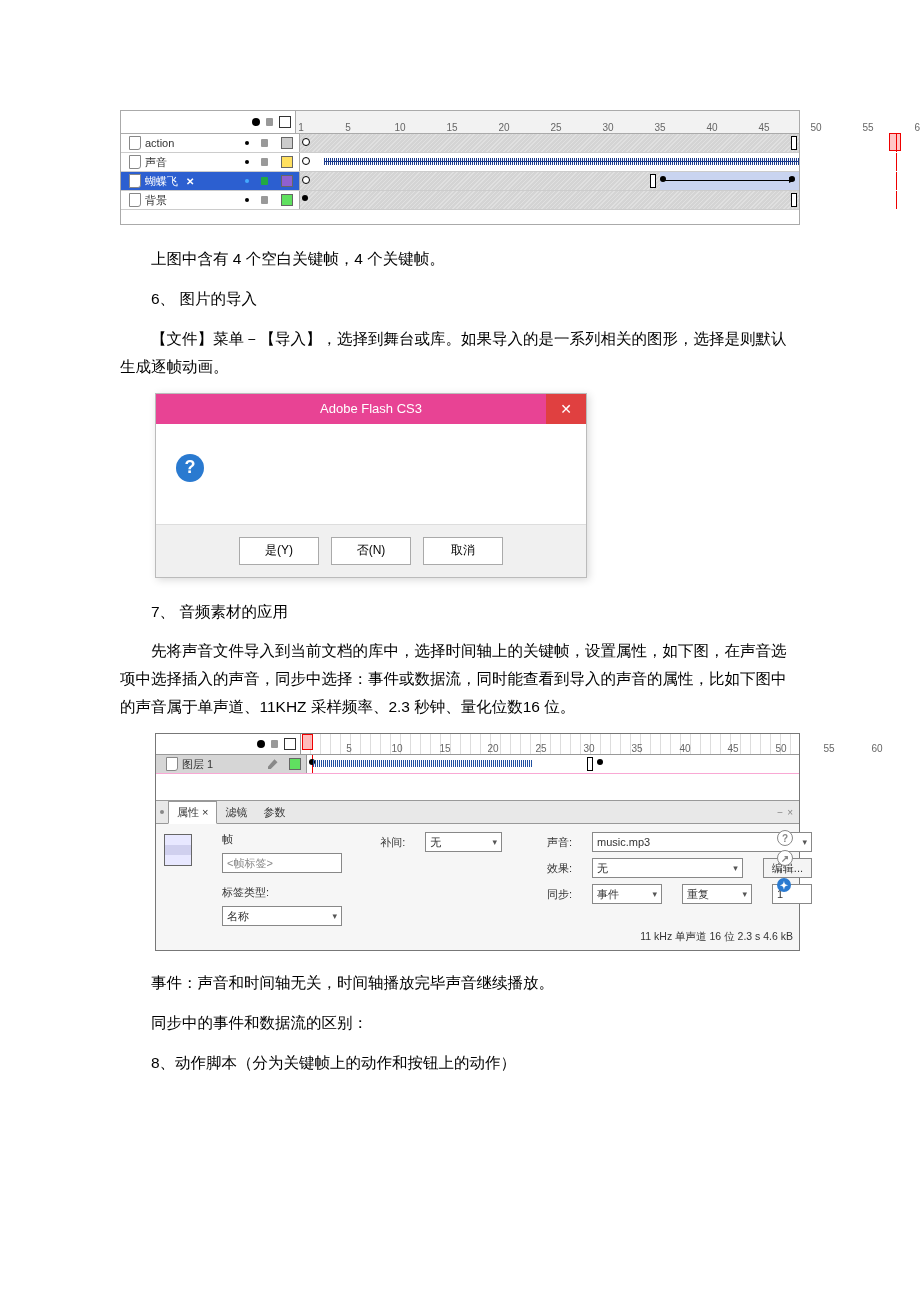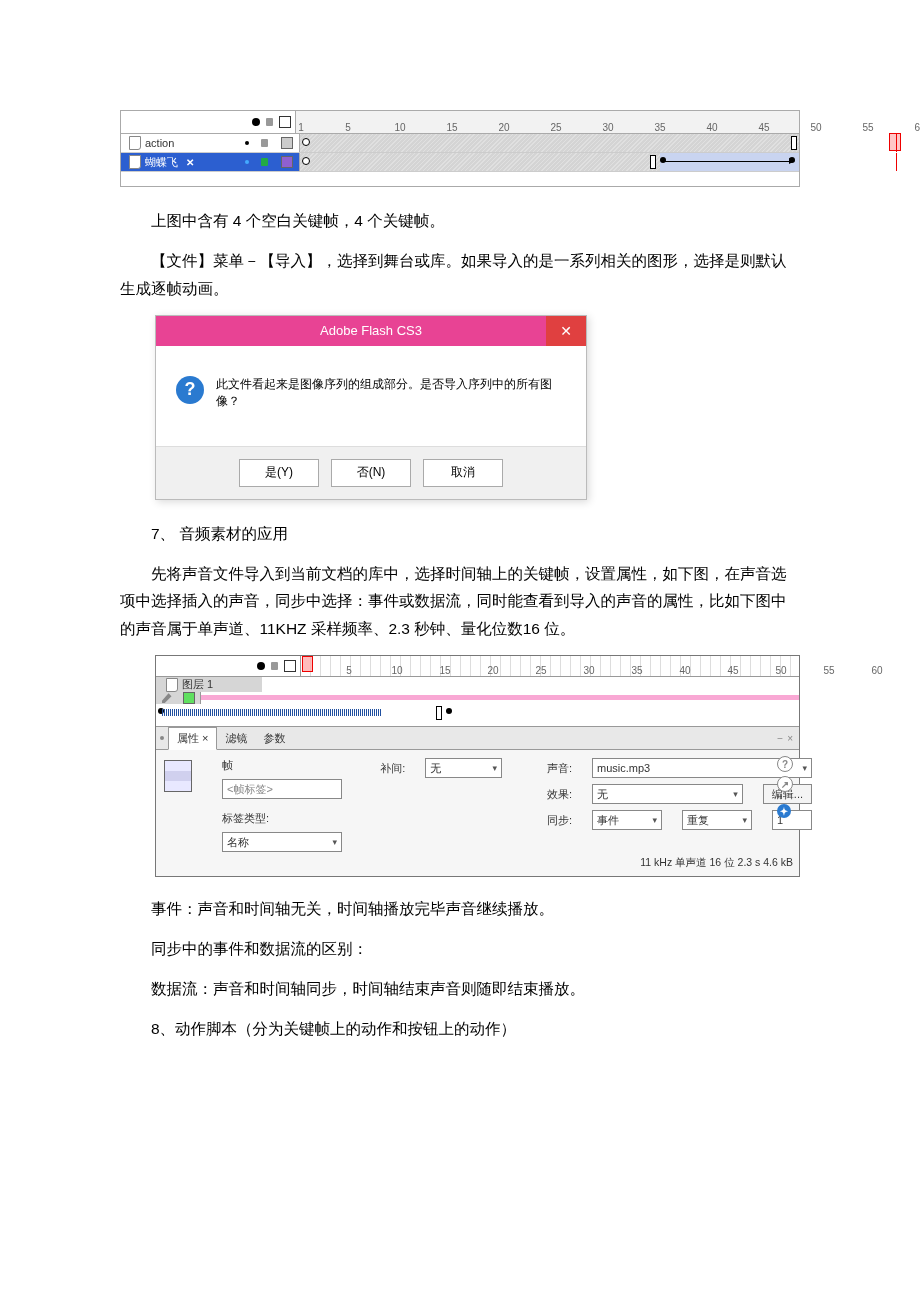--- a/index.html
+++ b/index.html
@@ -83,21 +83,21 @@
     border:1px solid #777;
     font-size:11px;
     color:#333;
     background:#fff;
   }
   .pf-timeline { position:relative; }
   .pf-header { display:flex; height:20px; border-bottom:1px solid #999; background:#f4f4f4;}
   .pf-h-left { width:140px; display:flex; align-items:center; justify-content:flex-end; gap:6px; padding-right:4px; border-right:1px solid #999; background:#fff;}
   .pf-ruler { flex:1; position:relative; background: repeating-linear-gradient(to right, #fff 0, #fff 9px, #ddd 9px, #ddd 10px);}
   .pf-ruler span { position:absolute; bottom:0; font-size:10px; color:#666; transform:translateX(-50%);}
-  .pf-row { display:flex; height:18px; border-bottom:5px solid #f9a8d4;flex-direction:column;}
+  .pf-row { display:flex; height:18px; border-bottom:1px solid #f9a8d4;}
   .pf-label { width:96px; display:flex; align-items:center; gap:4px; padding-left:10px; background:#d6d6d6;}
   .pf-ctrl { width:44px; display:flex; align-items:center; justify-content:space-around; border-right:1px solid #999; background:#d6d6d6;}
   .pencil { width:10px; height:10px; background:#888; clip-path: polygon(0 80%, 70% 0, 100% 30%, 30% 100%, 0 100%);}
   .pf-track { flex:1; position:relative; background:#fff;}
   .pf-wave { position:absolute; left:6px; width:220px; top:5px; height:7px; background: repeating-linear-gradient(to right, #2050a0 0 1px, transparent 1px 2px); }
   .pf-playhead { position:absolute; left:5px; top:0; bottom:0; width:1px; background:#e00;}
   .pf-ph-top { position:absolute; left:1px; top:0; width:9px; height:14px; background:rgba(255,160,160,0.7); border:1px solid #e00;}
   .pf-spacer { height:26px; background:#fff; border-bottom:1px solid #999;}
   .pf-tabs { display:flex; background:#e8e8e8; border-bottom:1px solid #999; font-size:11px; align-items:center; height:22px;}
   .pf-tab { padding:3px 8px; }
@@ -162,20 +162,36 @@
           <span class="color-sw" style="background:#ccc"></span>
         </div>
       <div class="tl-track track-gray">
         <span class="kf-empty" style="left:2px"></span>
         <span class="end-mark" style="right:2px"></span>
         <div class="playhead" style="left:596px"></div>
       </div>
     </div>
 
 
+    <div class="tl-row">
+      <div class="tl-label">
+          <span class="page-icon"></span>
+          <span>声音</span>
+        </div>
+      <div class="layer-controls">
+          <span class="dot"></span>
+          <span class="mini-lock"></span>
+          <span class="color-sw" style="background:#ffe060"></span>
+        </div>
+      <div class="tl-track track-white">
+        <span class="kf-empty" style="left:2px"></span>
+        <div class="wave"></div>
+        <div class="playhead" style="left:596px"></div>
+      </div>
+    </div>
 
     <div class="tl-row sel-row">
       <div class="tl-label">
           <span class="page-icon"></span>
           <span>蝴蝶飞</span>
           <span class="x-icon">✕</span>
         </div>
       <div class="layer-controls">
           <span class="blue-dot"></span>
           <span class="mini-lock" style="background:#2a4"></span>
@@ -185,34 +201,50 @@
         <span class="kf-empty" style="left:2px"></span>
         <span class="end-mark" style="left:350px"></span>
         <div style="position:absolute;left:360px;right:0;top:0;bottom:0;background:#c9d4f0;"></div>
         <span class="kf-full" style="left:360px"></span>
         <div class="tween-arrow"></div>
         <span class="kf-full" style="right:4px"></span>
         <div class="playhead" style="left:596px"></div>
       </div>
     </div>
 
+    <div class="tl-row">
+      <div class="tl-label">
+          <span class="page-icon"></span>
+          <span>背景</span>
+        </div>
+      <div class="layer-controls">
+          <span class="dot"></span>
+          <span class="mini-lock"></span>
+          <span class="color-sw" style="background:#60e060"></span>
+        </div>
+      <div class="tl-track track-gray">
+        <span class="kf-full" style="left:2px"></span>
+        <span class="end-mark" style="right:2px"></span>
+        <div class="playhead" style="left:596px"></div>
+      </div>
+    </div>
     <div style="height:14px;background:#fff"></div>
   </div>
 
   <p style="text-indent:2em">上图中含有 4 个空白关键帧，4 个关键帧。</p>
+  <p style="text-indent:2em">6、 图片的导入</p>
   <p style="text-indent:2em">【文件】菜单－【导入】，选择到舞台或库。如果导入的是一系列相关的图形，选择是则默认生成逐帧动画。</p>
 
   <div class="dialog">
     <div class="dlg-title">
       <span>Adobe Flash CS3</span>
       <div class="dlg-close">✕</div>
     </div>
     <div class="dlg-body">
       <div class="q-icon">?</div>
-      <div>此文件看起来是图像序列的组成部分。是否导入序列中的所有图像？</div>
     </div>
     <div class="dlg-buttons">
       <div class="dlg-btn">是(Y)</div>
       <div class="dlg-btn">否(N)</div>
       <div class="dlg-btn">取消</div>
     </div>
   </div>
 
   <p style="text-indent:2em">7、 音频素材的应用</p>
   <p style="text-indent:2em">先将声音文件导入到当前文档的库中，选择时间轴上的关键帧，设置属性，如下图，在声音选项中选择插入的声音，同步中选择：事件或数据流，同时能查看到导入的声音的属性，比如下图中的声音属于单声道、11KHZ 采样频率、2.3 秒钟、量化位数16 位。</p>
@@ -331,16 +363,15 @@
         <div class="circ-icon ci-q">?</div>
         <div class="circ-icon ci-a">↗</div>
         <div class="circ-icon ci-s" style="margin-top:8px">✦</div>
       </div>
     </div>
     <div class="pf-meta">11 kHz 单声道 16 位 2.3 s 4.6 kB</div>
   </div>
 
   <p style="text-indent:2em">事件：声音和时间轴无关，时间轴播放完毕声音继续播放。</p>
   <p style="text-indent:2em">同步中的事件和数据流的区别：</p>
-  <p style="text-indent:2em">数据流：声音和时间轴同步，时间轴结束声音则随即结束播放。</p>
   <p style="text-indent:2em">8、动作脚本（分为关键帧上的动作和按钮上的动作）</p>
 
 </div>
 
 </body></html>

